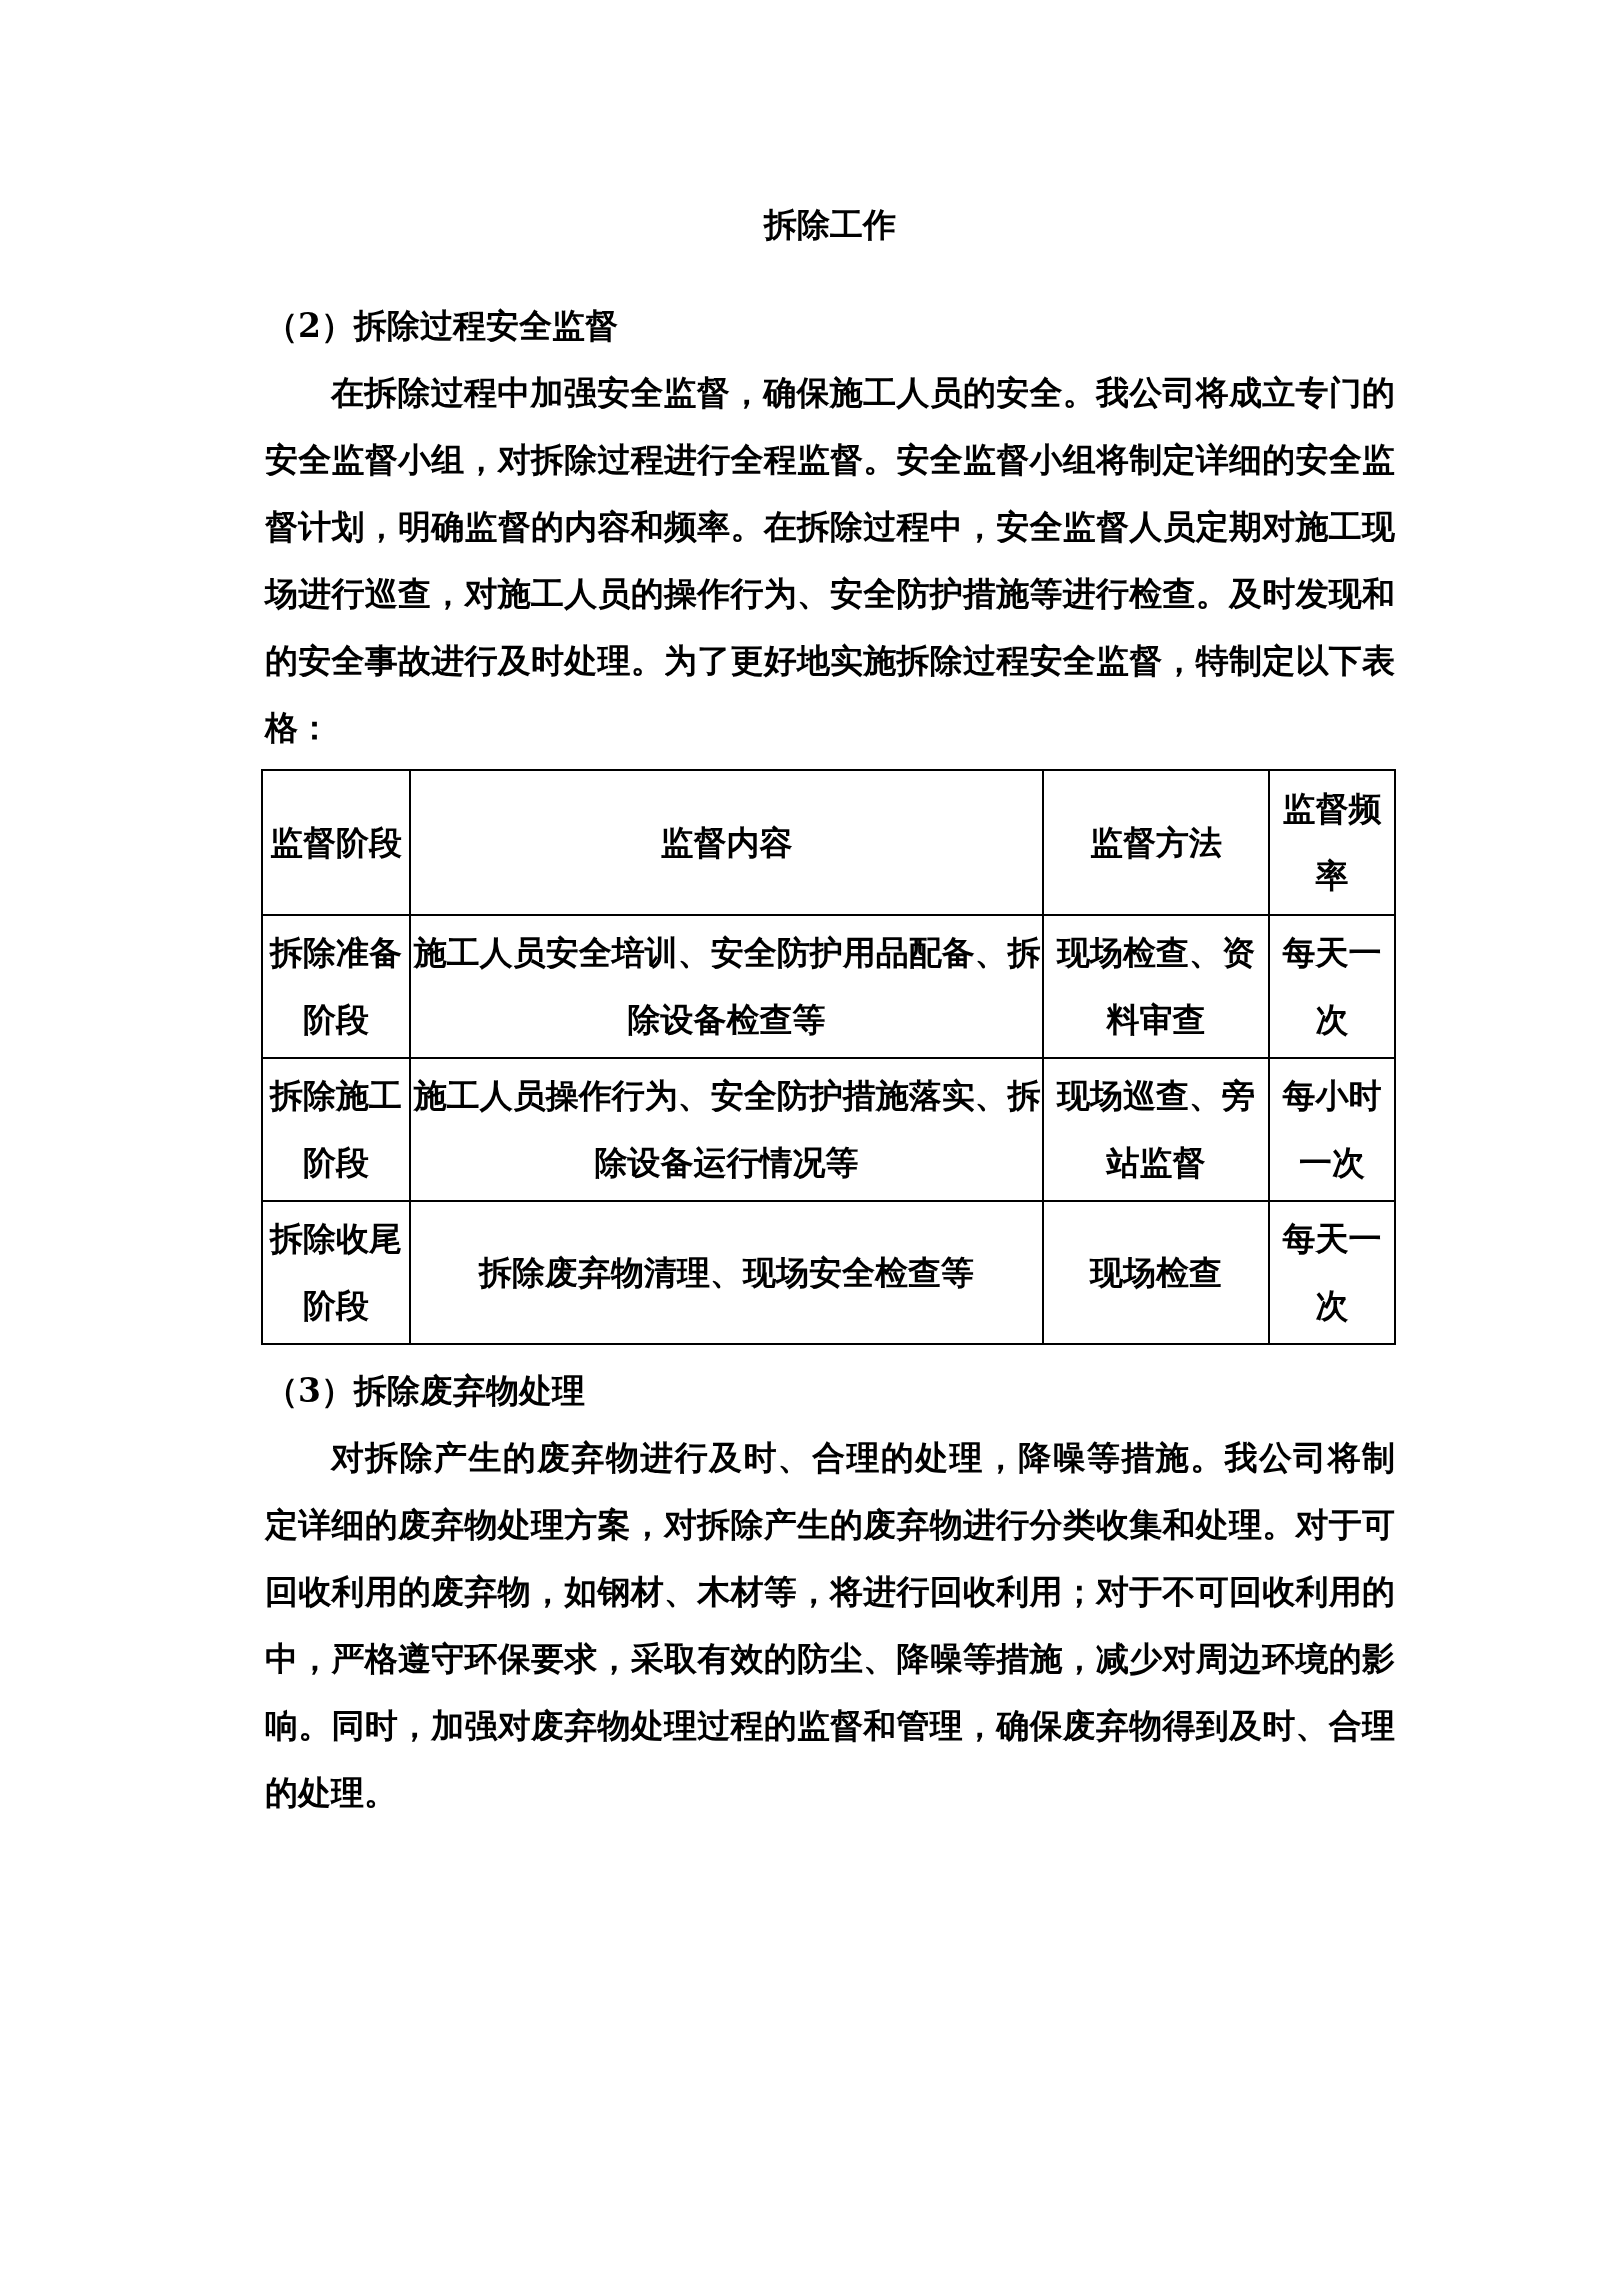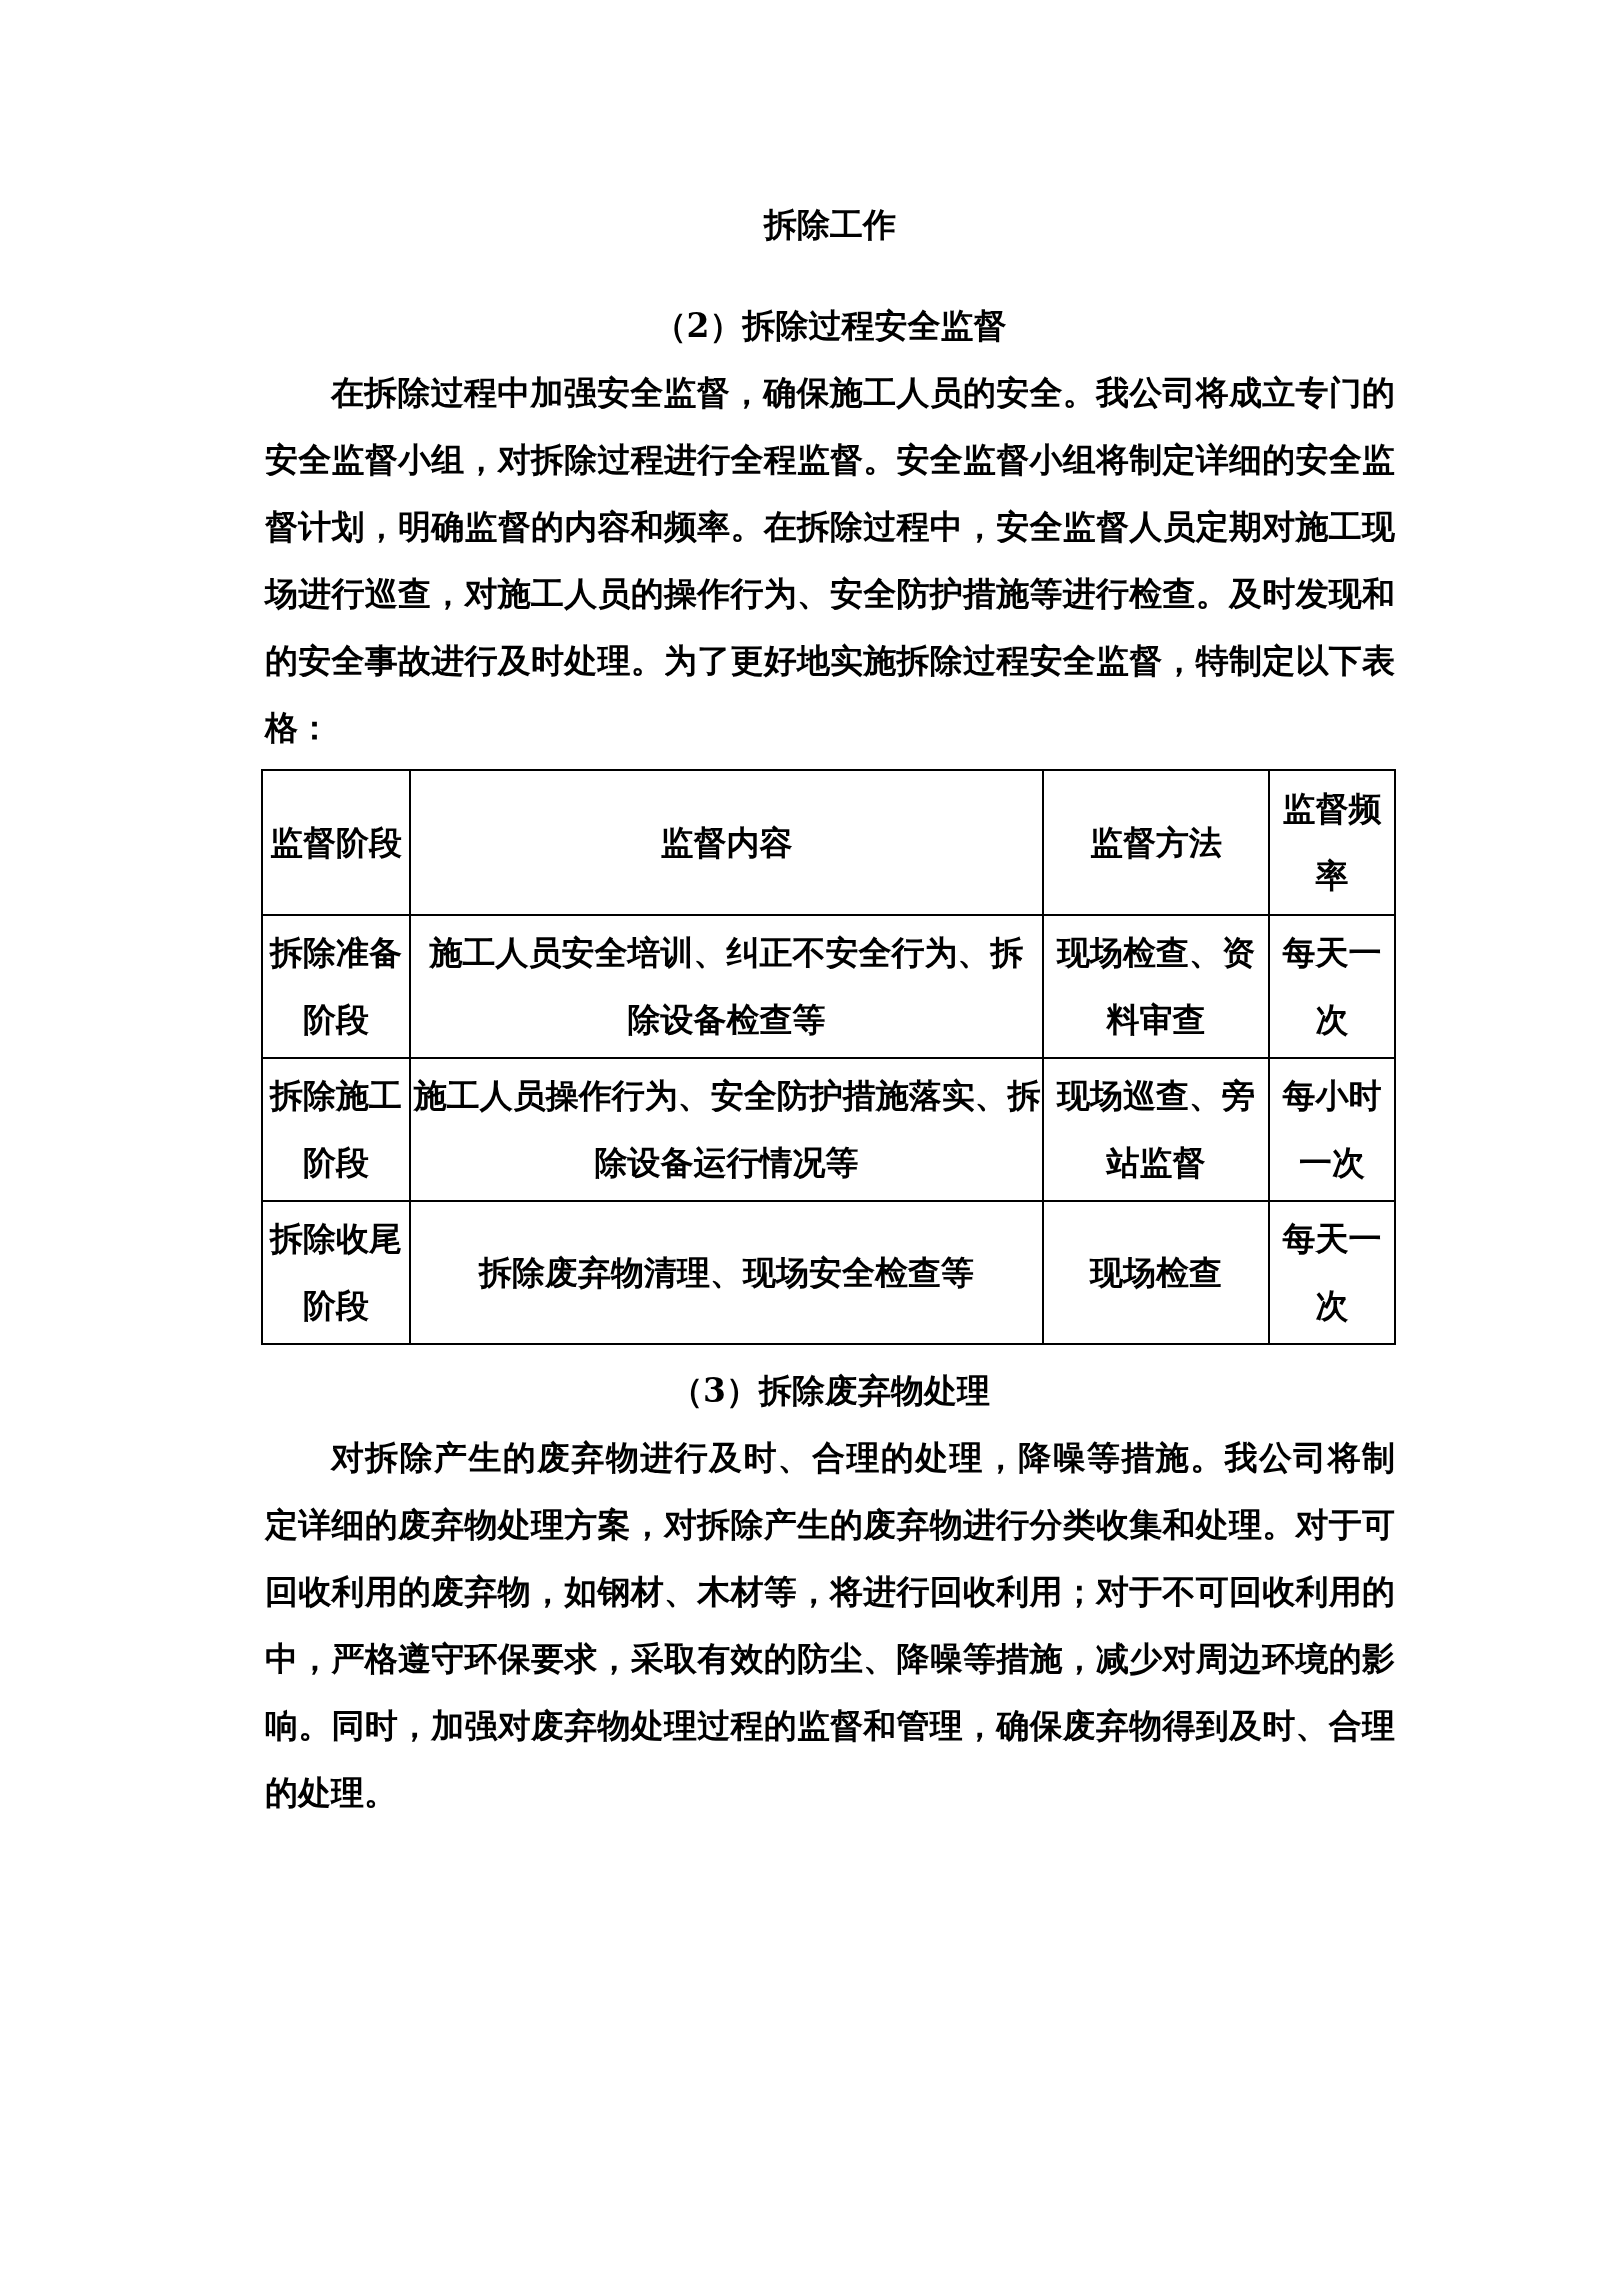--- a/index.html
+++ b/index.html
@@ -40,21 +40,20 @@
     text-align: center;
     width: 1130px;
     margin-left: 0;
     margin-bottom: 0;
   }
   .gap-after-title {
     height: 34px;
   }
   .heading {
     padding-left: 0;
-    text-align: center;
   }
   .para .line.first {
     padding-left: 66px;
   }
   .para .line {
     text-align: justify;
     text-align-last: justify;
   }
   .para .line.last {
     text-align-last: left;
@@ -136,21 +135,21 @@
           <span>率</span>
         </td>
       </tr>
 
       <tr>
         <td class="cell-lines">
           <span>拆除准备</span>
           <span>阶段</span>
         </td>
         <td class="cell-lines">
-          <span>施工人员安全培训、纠正不安全行为、拆</span>
+          <span>施工人员安全培训、安全防护用品配备、拆</span>
           <span>除设备检查等</span>
         </td>
         <td class="cell-lines">
           <span>现场检查、资</span>
           <span>料审查</span>
         </td>
         <td class="cell-lines">
           <span>每天一</span>
           <span>次</span>
         </td>

